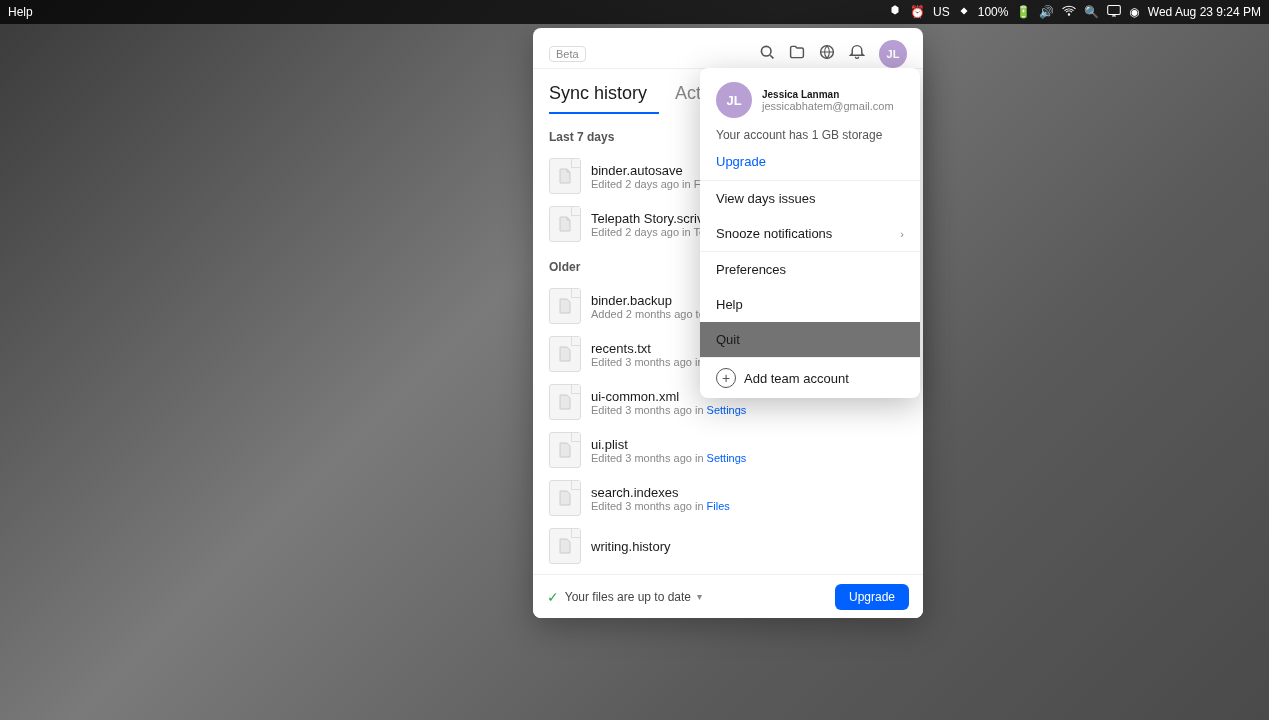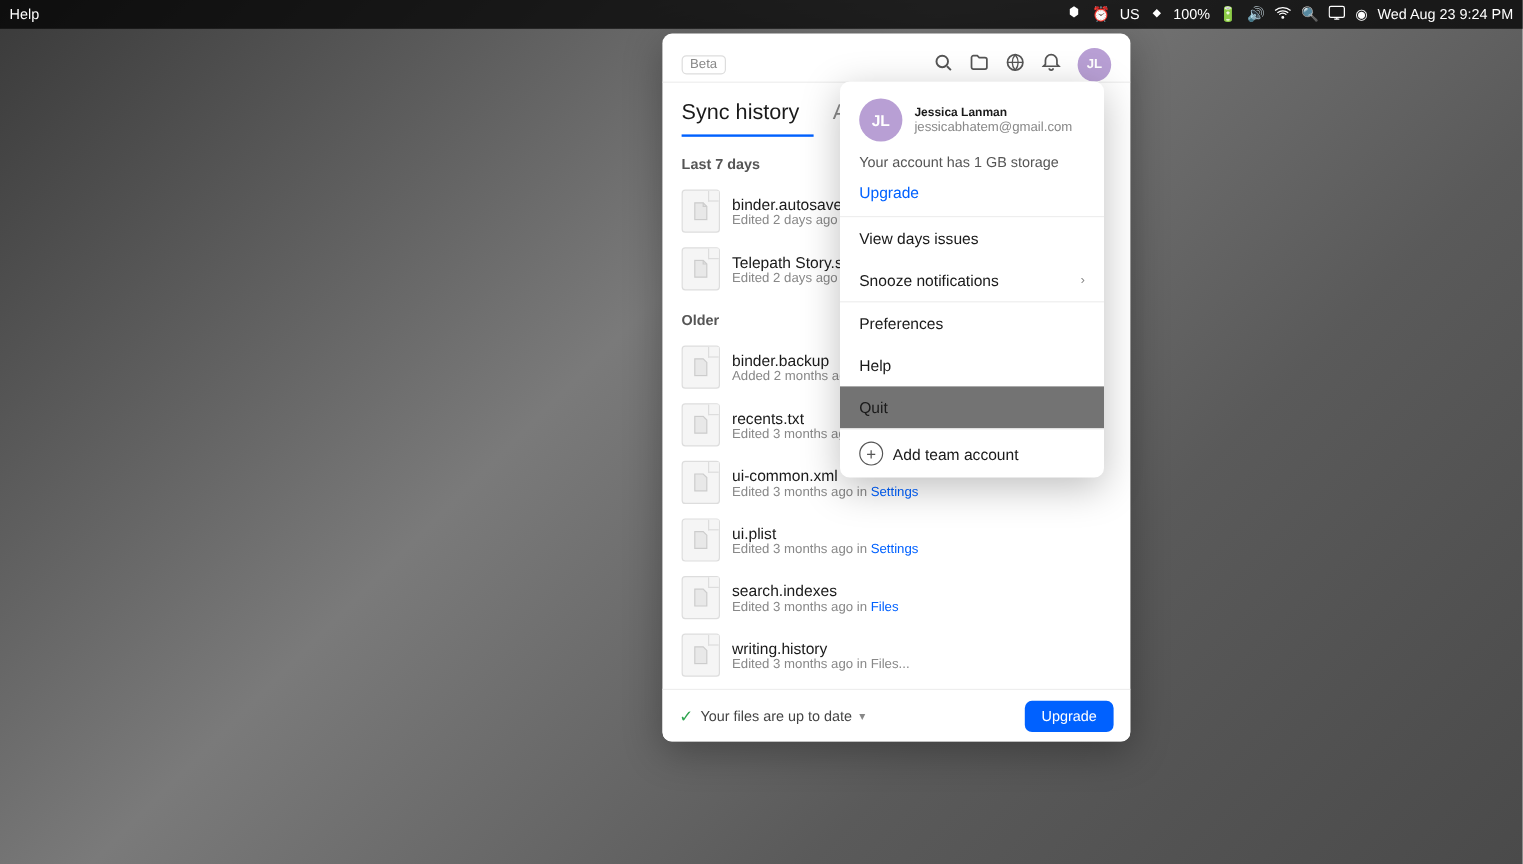--- a/index.html
+++ b/index.html
@@ -46,21 +46,21 @@
       gap: 8px;
     }
     .menubar-item {
       font-size: 12px;
       color: white;
     }
 
     
     .panel {
       position: absolute;
-      left: 552px;
+      left: 533px;
       top: 28px;
       width: 390px;
       height: 590px;
       background: white;
       border-radius: 8px;
       box-shadow: 0 8px 32px rgba(0,0,0,0.3);
       overflow: hidden;
       z-index: 50;
     }
 
@@ -519,21 +519,20 @@
     </div>
 
     <div class="file-item">
       <div class="file-icon">
         <svg width="14" height="16" viewBox="0 0 14 16" fill="none">
             <path d="M2 1h7l3 3v11H2V1z" fill="#e8e8e8" stroke="#ccc" stroke-width="1"></path>
           </svg>
       </div>
       <div class="file-info">
         <div class="file-name">writing.history</div>
-        <div class="file-meta">Edited 3 months ago in Files...</div>
       </div>
     </div>
   </div>
 
   <div class="panel-footer">
     <div class="status-left">
       <span class="check-icon">✓</span>
       <span>Your files are up to date</span>
       <span class="chevron-icon">▾</span>
     </div>

